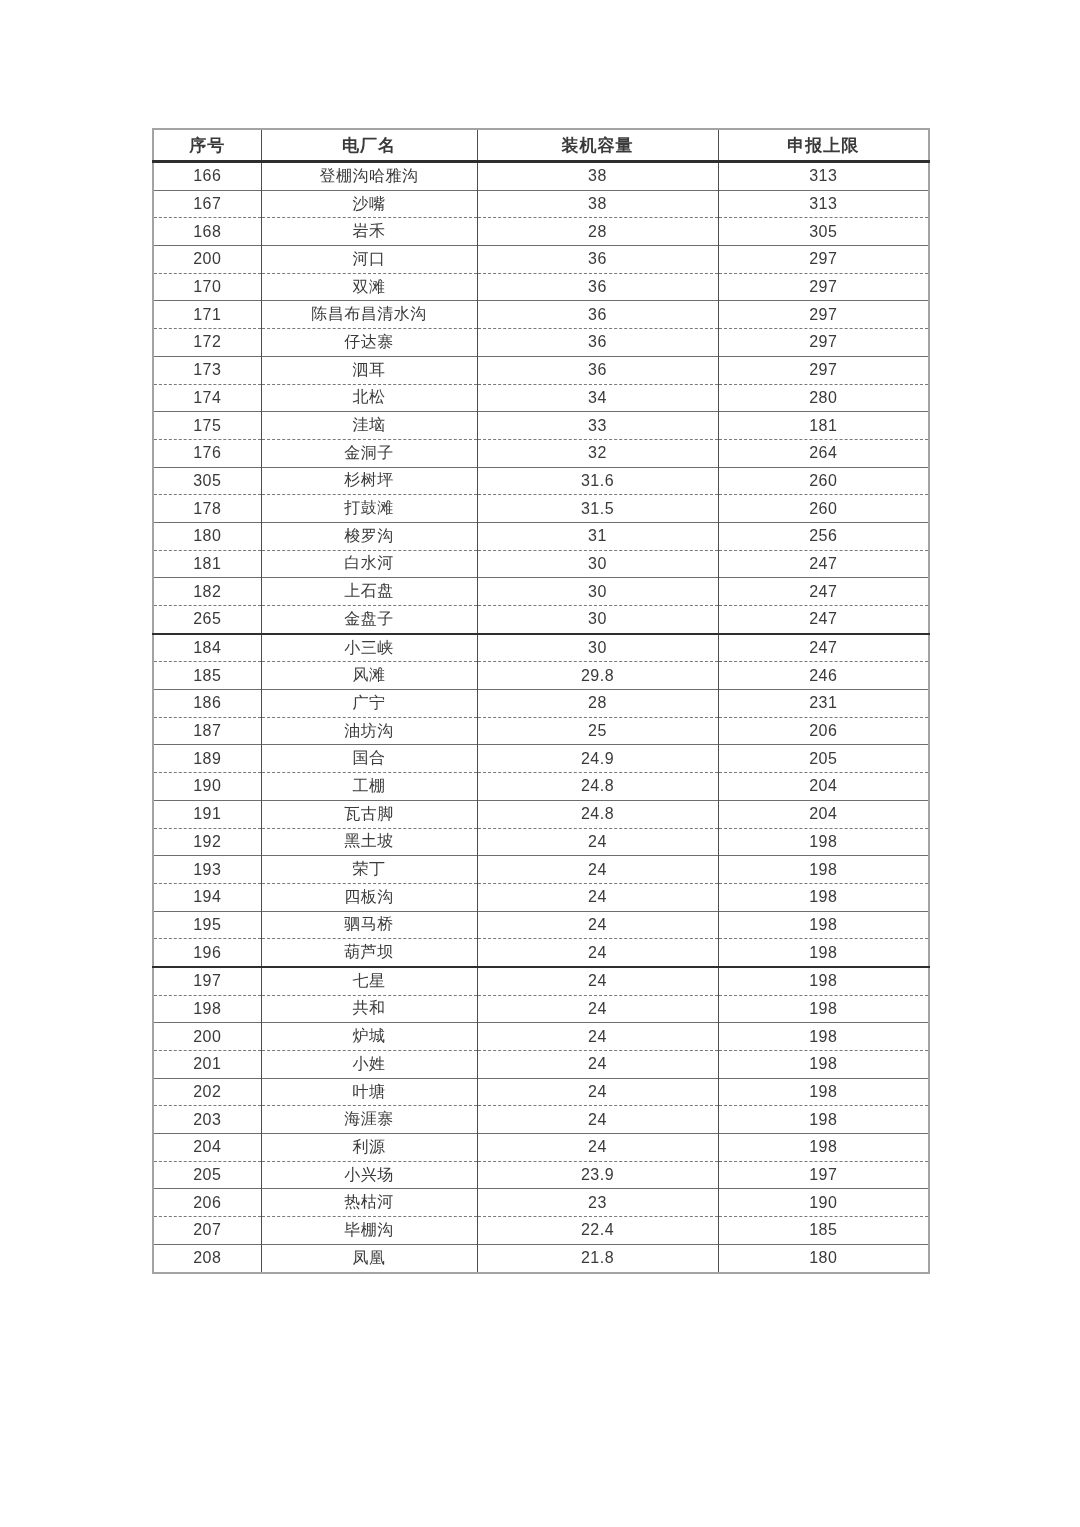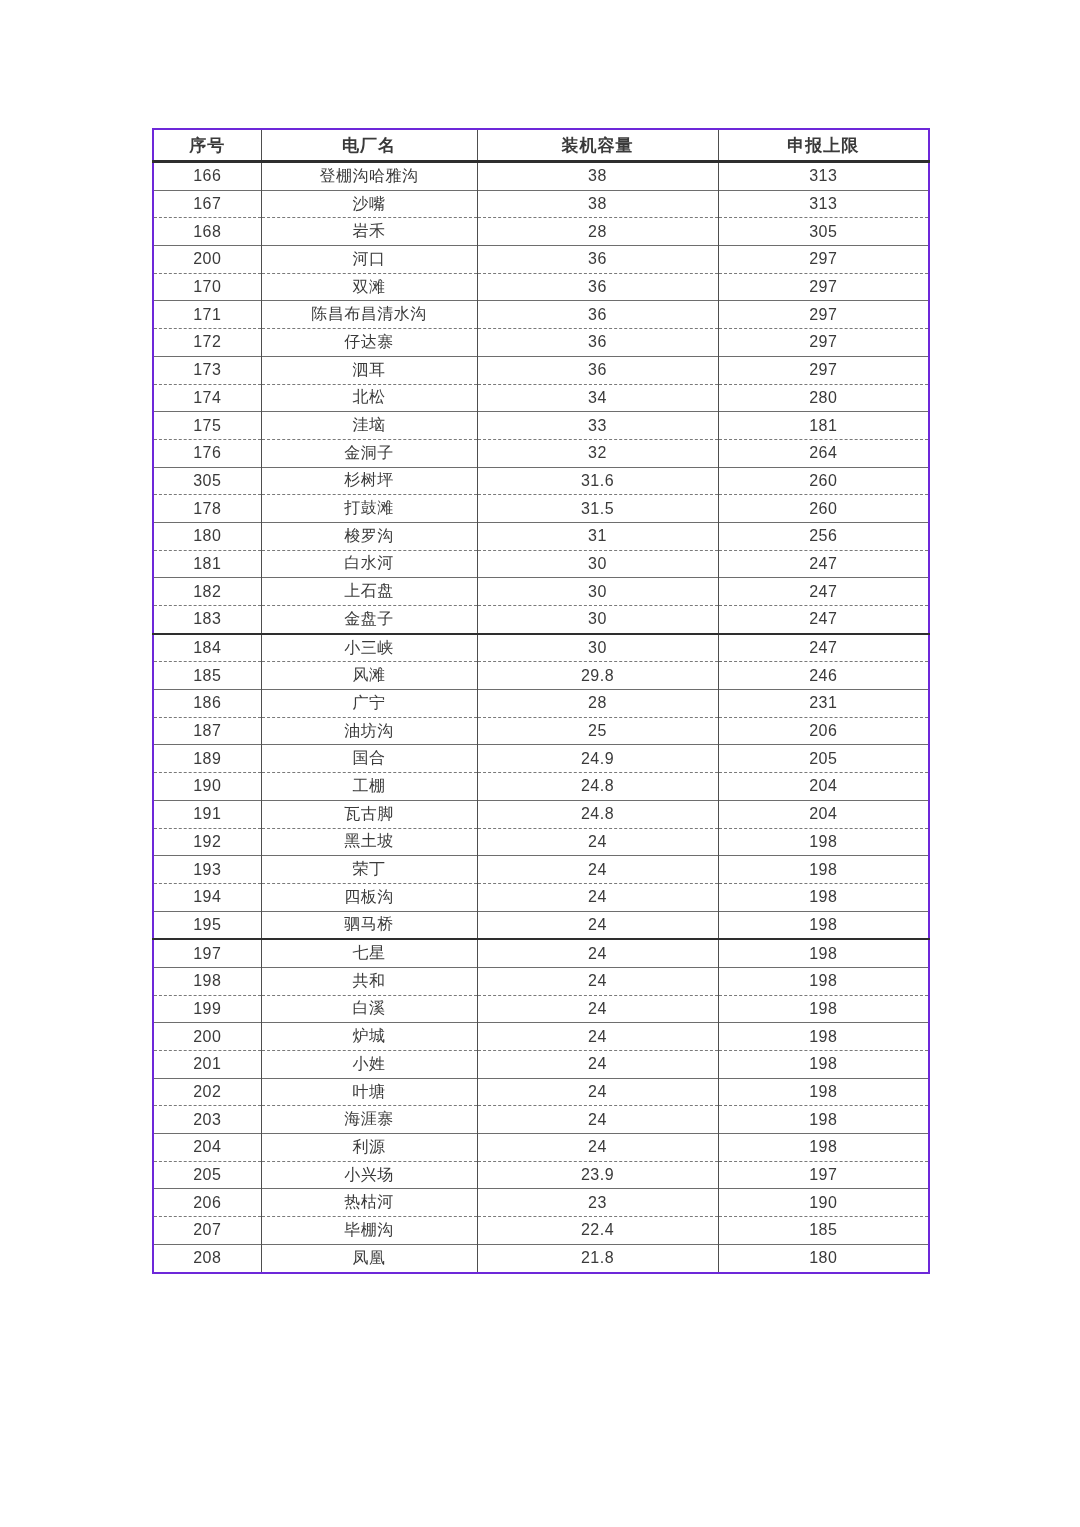--- a/index.html
+++ b/index.html
@@ -22,21 +22,21 @@
     overflow: hidden;
   }
   table.plant-table {
     position: absolute;
     left: 152px;
     top: 128px;
     width: 776px;
     border-collapse: collapse;
     table-layout: fixed;
     color: #3a3a3a;
-    border: 2px solid #6d28d9;
+    border: 2px solid #a3a3a3;
   }
   table.plant-table th {
     height: 30px;
     font-size: 17px;
     font-weight: bold;
     text-align: center;
     vertical-align: middle;
     border-bottom: 3px solid #2e2e2e;
     padding: 0;
     letter-spacing: 1px;
@@ -177,21 +177,21 @@
           <td>30</td>
           <td>247</td>
         </tr>
         <tr>
           <td>182</td>
           <td>上石盘</td>
           <td>30</td>
           <td>247</td>
         </tr>
         <tr>
-          <td>183</td>
+          <td>265</td>
           <td>金盘子</td>
           <td>30</td>
           <td>247</td>
         </tr>
         <tr class="thick-top">
           <td>184</td>
           <td>小三峡</td>
           <td>30</td>
           <td>247</td>
         </tr>
@@ -248,35 +248,35 @@
           <td>四板沟</td>
           <td>24</td>
           <td>198</td>
         </tr>
         <tr>
           <td>195</td>
           <td>驷马桥</td>
           <td>24</td>
           <td>198</td>
         </tr>
+        <tr>
+          <td>196</td>
+          <td>葫芦坝</td>
+          <td>24</td>
+          <td>198</td>
+        </tr>
         <tr class="thick-top">
           <td>197</td>
           <td>七星</td>
           <td>24</td>
           <td>198</td>
         </tr>
         <tr>
           <td>198</td>
           <td>共和</td>
-          <td>24</td>
-          <td>198</td>
-        </tr>
-        <tr>
-          <td>199</td>
-          <td>白溪</td>
           <td>24</td>
           <td>198</td>
         </tr>
         <tr>
           <td>200</td>
           <td>炉城</td>
           <td>24</td>
           <td>198</td>
         </tr>
         <tr>

